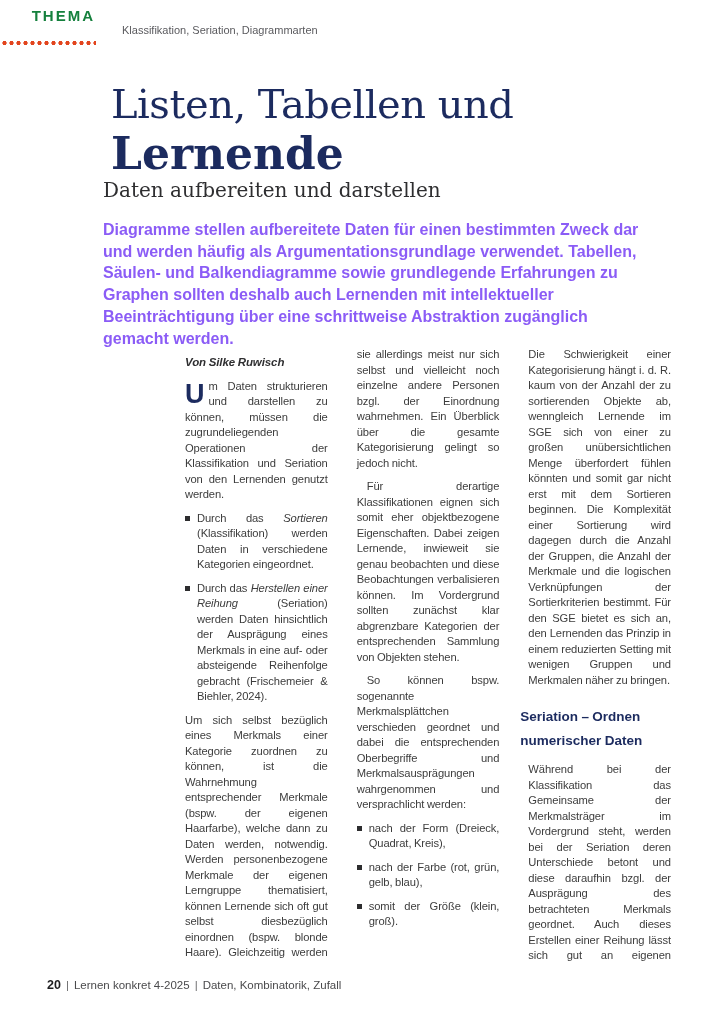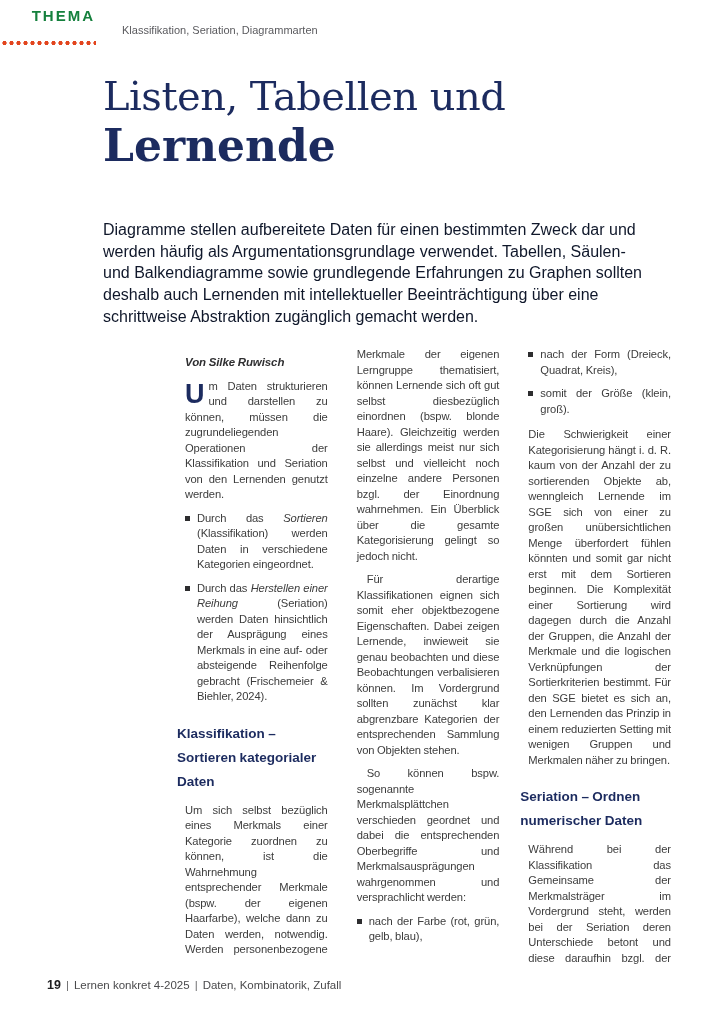--- a/index.html
+++ b/index.html
@@ -35,21 +35,21 @@
   }
   .subtitle {
     position:absolute; top:178px; left:103px;
     font-family:"DejaVu Serif","Liberation Serif",serif;
     font-size:20px; color:#2e2e30;
   }
 
   
   .lead {
     position:absolute; top:219px; left:103px; width:548px;
-    font-size:16px; line-height:21.7px; font-weight:normal; color:#0f172a;
+    font-size:16px; line-height:21.7px; font-weight:bold; color:#8b5cf6;
   }
 
   
   .article {
     position:absolute; top:347px; left:177px; width:502px; height:620px;
     column-count:3; column-gap:13px; column-fill:auto; overflow:hidden;
     font-size:11.2px; line-height:15.5px; letter-spacing:-0.1px; word-spacing:-0.4px;
     text-align:justify; hyphens:auto; color:#3c3c3c;
   }
   .article p { margin:8px; }
@@ -80,56 +80,56 @@
 </style>
 </head>
 <body>
 
 <div class="page">
 
   <div class="kicker">THEMA</div>
   <div class="kicker-dots"></div>
   <div class="topics">Klassifikation, Seriation, Diagrammarten</div>
 
-  <h1 class="titleblock" style="margin:0">
+  <h1 class="titleblock" style="margin:8px">
     <span class="title-line1">Listen, Tabellen und</span>
     <span class="title-line2">Lernende</span>
   </h1>
+  <div class="subtitle">Daten aufbereiten und darstellen</div>
 
   <div class="lead">Diagramme stellen aufbereitete Daten für einen bestimmten Zweck dar und werden häufig als Argumentationsgrundlage verwendet. Tabellen, Säulen- und Balkendiagramme sowie grundlegende Erfahrungen zu Graphen sollten deshalb auch Lernenden mit intellektueller Beeinträchtigung über eine schrittweise Abstraktion zugänglich gemacht werden.</div>
 
   <div class="article">
     <p class="byline">Von Silke Ruwisch</p>
 
     <p><span class="dropcap">U</span><span>m Daten strukturieren und darstellen zu können, müssen die zugrundeliegenden Operationen der Klassifikation und Seriation von den Lernenden genutzt werden.</span></p>
 
     <p class="bullet"><span class="marker"></span><span>Durch das </span><i>Sortieren</i><span> (Klassifikation) werden Daten in verschiedene Kategorien eingeordnet.</span></p>
 
     <p class="bullet"><span class="marker"></span><span>Durch das </span><i>Herstellen einer Reihung</i><span> (Seriation) werden Daten hinsichtlich der Ausprägung eines Merkmals in eine auf- oder absteigende Reihenfolge gebracht (Frischemeier &amp; Biehler, 2024).</span></p>
 
-    <h2 class="h2">Klassifikation – Sortieren kategorialer Daten</h2>
 
     <p>Um sich selbst bezüglich eines Merkmals einer Kategorie zuordnen zu können, ist die Wahrnehmung entsprechender Merkmale (bspw. der eigenen Haarfarbe), welche dann zu Daten werden, notwendig. Werden personenbezogene Merkmale der eigenen Lerngruppe thematisiert, können Lernende sich oft gut selbst diesbezüglich einordnen (bspw. blonde Haare). Gleichzeitig werden sie allerdings meist nur sich selbst und vielleicht noch einzelne andere Personen bzgl. der Einordnung wahrnehmen. Ein Überblick über die gesamte Kategorisierung gelingt so jedoch nicht.</p>
     <p class="ind">Für derartige Klassifikationen eignen sich somit eher objektbezogene Eigenschaften. Dabei zeigen Lernende, inwieweit sie genau beobachten und diese Beobachtungen verbalisieren können. Im Vordergrund sollten zunächst klar abgrenzbare Kategorien der entsprechenden Sammlung von Objekten stehen.</p>
     <p class="ind">So können bspw. sogenannte Merkmalsplättchen verschieden geordnet und dabei die entsprechenden Oberbegriffe und Merkmalsausprägungen wahrgenommen und versprachlicht werden:</p>
 
+    <p class="bullet"><span class="marker"></span><span>nach der Form (Dreieck, Quadrat, Kreis),</span></p>
     <p class="bullet"><span class="marker"></span><span>nach der Farbe (rot, grün, gelb, blau),</span></p>
-    <p class="bullet"><span class="marker"></span><span>nach der Form (Dreieck, Quadrat, Kreis),</span></p>
     <p class="bullet"><span class="marker"></span><span>somit der Größe (klein, groß).</span></p>
 
     <p class="gap">Die Schwierigkeit einer Kategorisierung hängt i. d. R. kaum von der Anzahl der zu sortierenden Objekte ab, wenngleich Lernende im SGE sich von einer zu großen unübersichtlichen Menge überfordert fühlen könnten und somit gar nicht erst mit dem Sortieren beginnen. Die Komplexität einer Sortierung wird dagegen durch die Anzahl der Gruppen, die Anzahl der Merkmale und die logischen Verknüpfungen der Sortierkriterien bestimmt. Für den SGE bietet es sich an, den Lernenden das Prinzip in einem reduzierten Setting mit wenigen Gruppen und Merkmalen näher zu bringen.</p>
 
     <h2 class="h2">Seriation – Ordnen numerischer Daten</h2>
 
     <p>Während bei der Klassifikation das Gemeinsame der Merkmalsträger im Vordergrund steht, werden bei der Seriation deren Unterschiede betont und diese daraufhin bzgl. der Ausprägung des betrachteten Merkmals geordnet. Auch dieses Erstellen einer Reihung lässt sich gut an eigenen Merkmalen erfahren, bspw. durch Aufstellen der Größe nach in einer Reihe. Zumeist wissen die Lernenden, wie sie sich diesbezüglich vergleichen können. Je nach Größe der Lerngruppe und intellektuellen Fähigkeiten der einzelnen Lernenden können allerdings eher Teilreihungen entstehen, weil die Lernenden weder eine Strategie anwenden (die kleinste Person zu Beginn auf diese Seite), noch den Überblick über die gesamte Lerngruppe behalten können.</p>
     <p class="ind">Bei kleineren Gruppen wird dagegen die Transitivität implizit beachtet (Wenn a größer b und b größer c, dann ist auch a größer c). Falls nicht, sollte diese explizit mit Verweis auf eine effiziente Vorgehensweise auch in anderen Zusammenhängen (bspw. bei Geldwerten) thematisiert werden.</p>
 
   </div>
 
   <div class="footer">
-    <span class="page-num">19</span>
+    <span class="page-num">20</span>
     <span class="sep">|</span>
     <span>Lernen konkret 4-2025</span>
     <span class="sep">|</span>
     <span>Daten, Kombinatorik, Zufall</span>
   </div>
 
 </div>
 
 </body></html>

